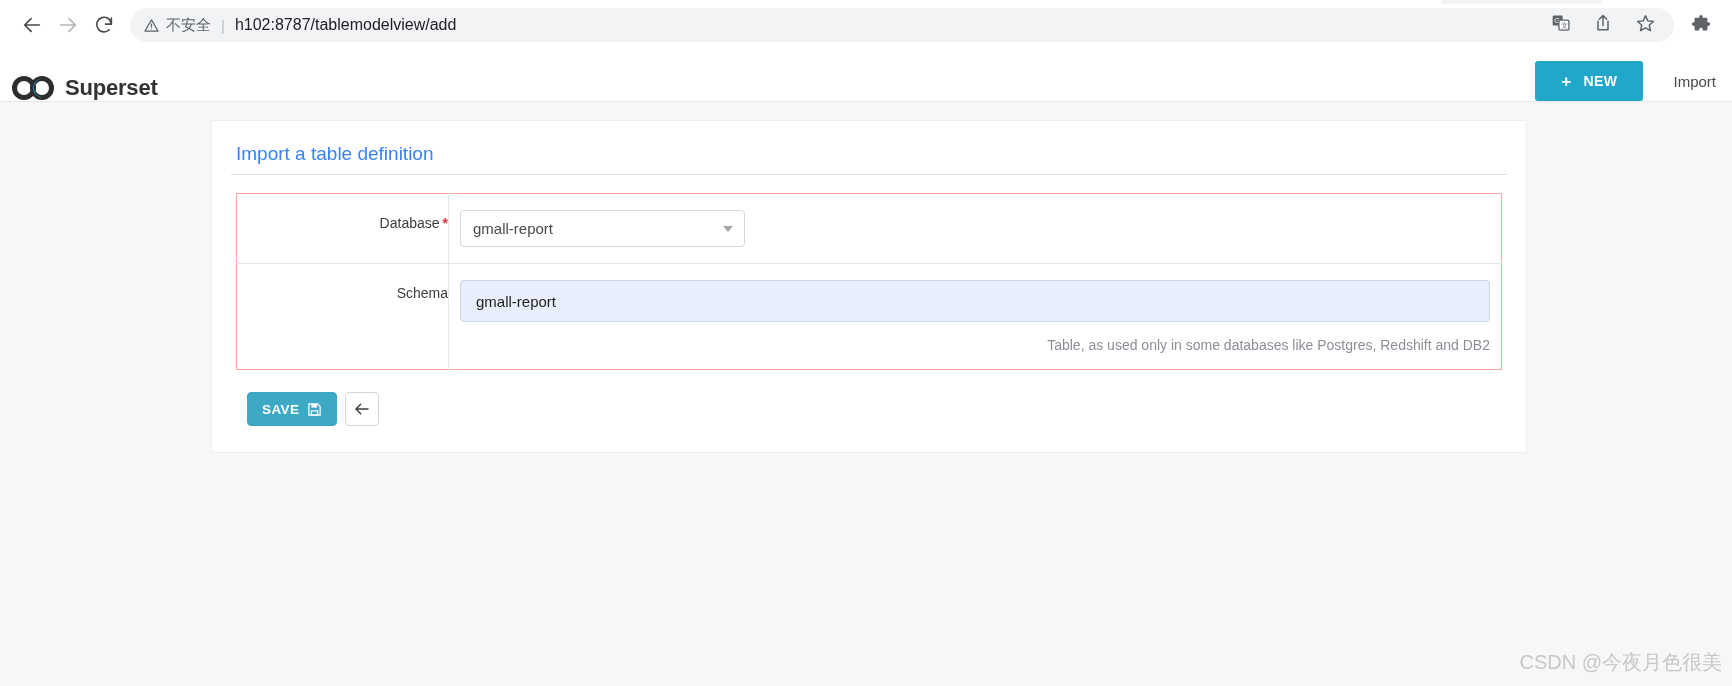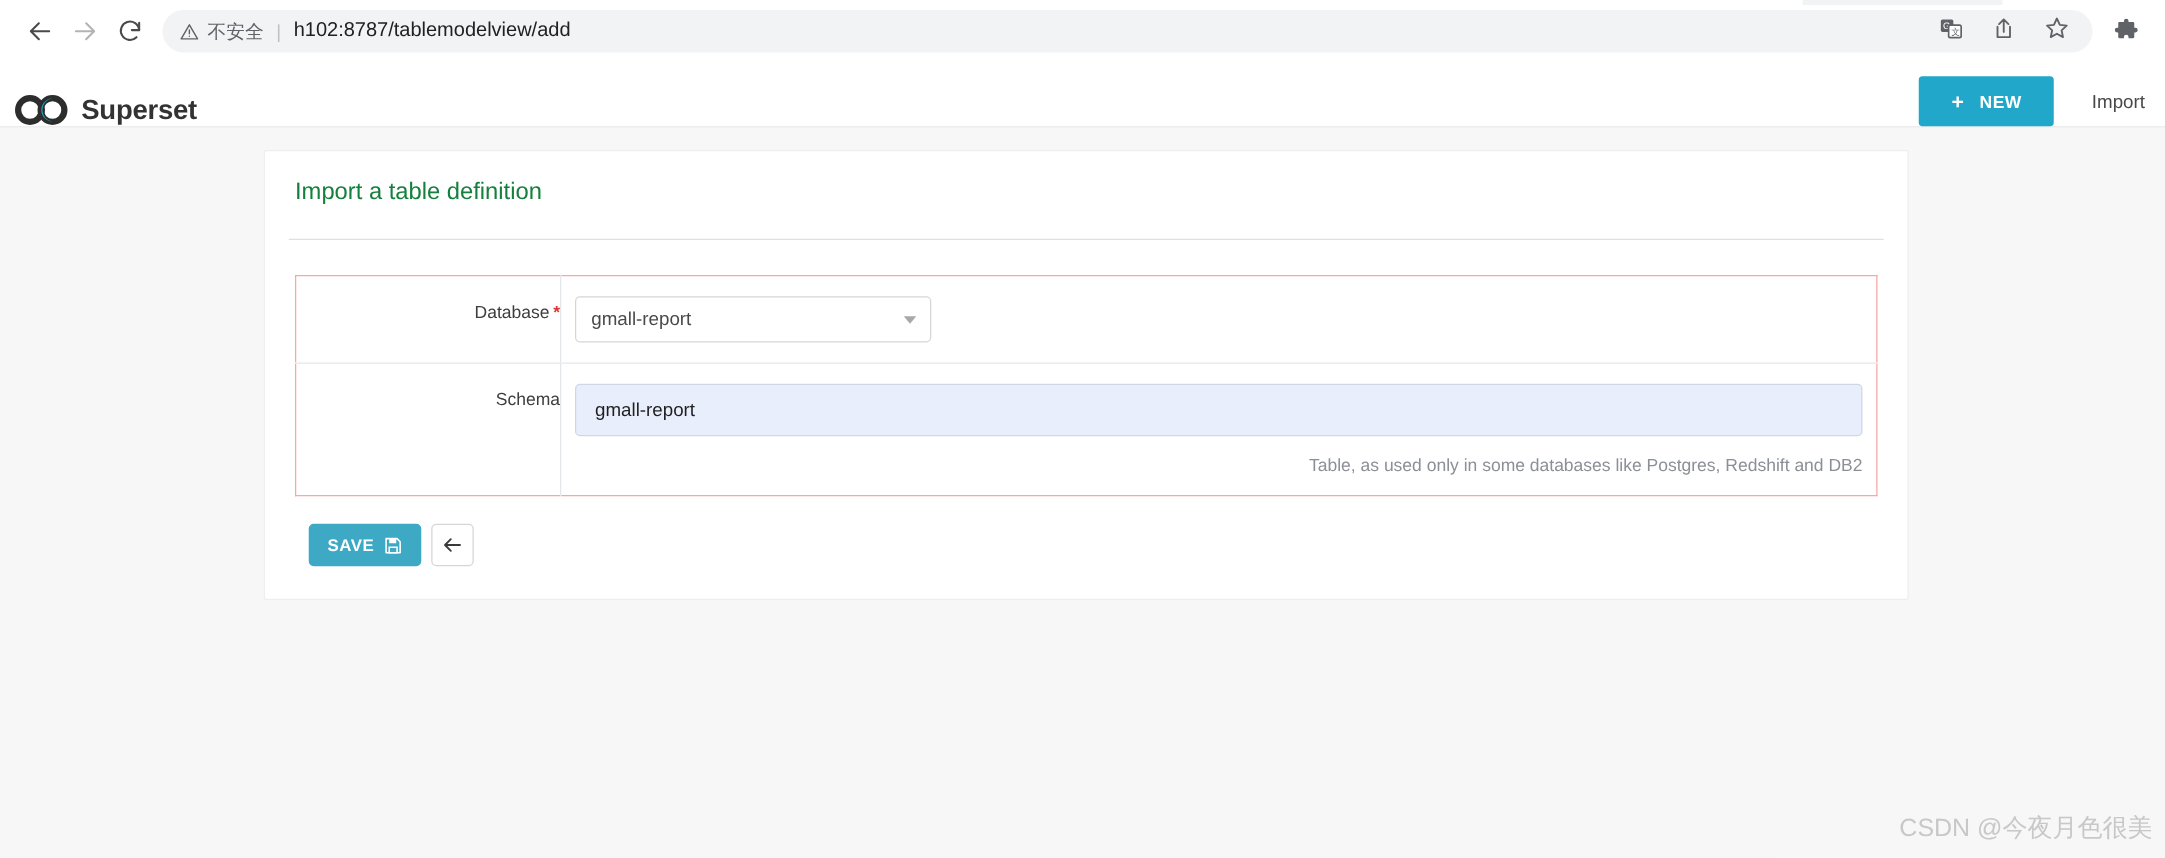--- a/index.html
+++ b/index.html
@@ -175,24 +175,24 @@
     left: 211px;
     top: 18px;
     width: 1316px;
     background: #ffffff;
     border: 1px solid #eeeeee;
     border-radius: 2px;
     padding: 22px 24px 26px 24px;
   }
   .panel-title {
     font-size: 19px;
-    color: #15803d;
-    padding-bottom: 26px;
+    color: #3b82f6;
+    padding-bottom: 9px;
     border-bottom: 1px solid #e0e0e0;
-    margin: 0 -5px 28px -5px;
+    margin: 0 -5px 18px -5px;
     padding-left: 5px;
     font-weight: normal;
   }
 
   .form-table {
     border: 1px solid #fca5a5;
     border-collapse: collapse;
     width: 100%;
     table-layout: fixed;
     text-align: right;

